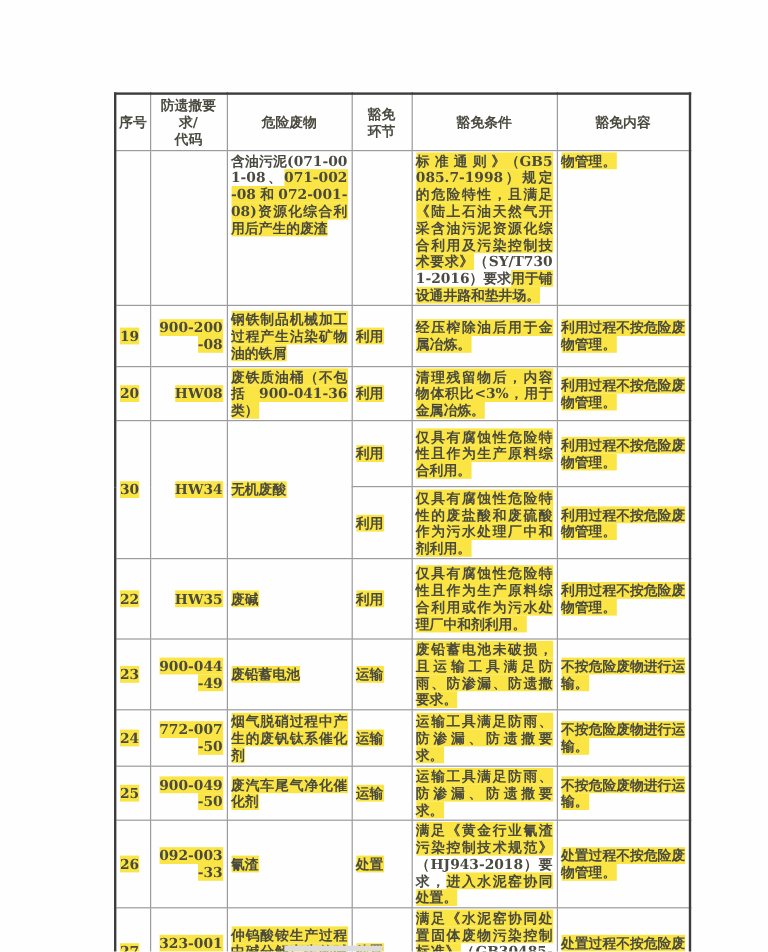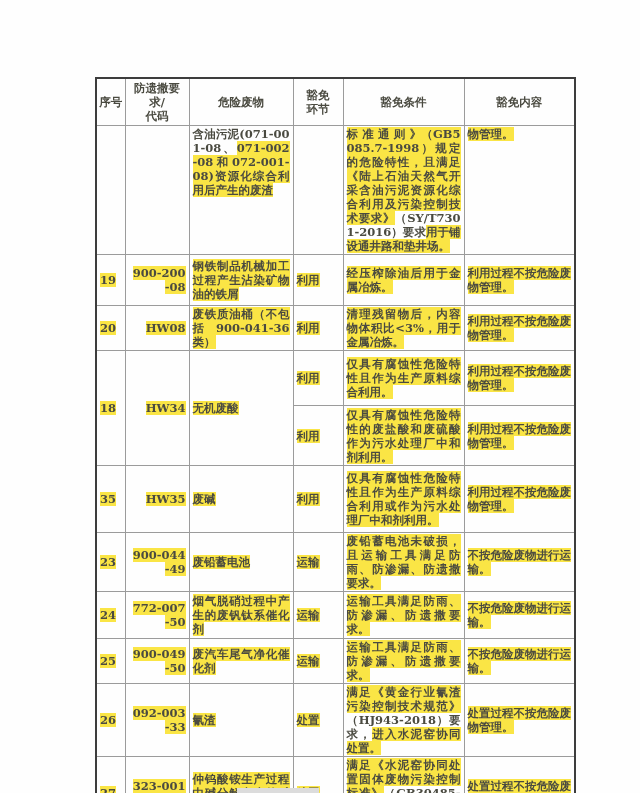--- a/index.html
+++ b/index.html
@@ -72,34 +72,34 @@
         </tr>
         <tr style="height: 45px;">
           <td class="c-no"><span class="hl">20</span></td>
           <td class="c-code"><span class="hl">HW08</span></td>
           <td class="c-waste"><span class="hl">废铁质油桶（不包括 900-041-36 类）</span></td>
           <td class="c-stage"><span class="hl">利用</span></td>
           <td class="c-cond"><span class="hl">清理残留物后，内容物体积比&lt;3%，用于金属冶炼。</span></td>
           <td class="c-content"><span class="hl">利用过程不按危险废物管理。</span></td>
         </tr>
         <tr style="height: 55px;">
-          <td class="c-no" rowspan="2"><span class="hl">18</span></td>
+          <td class="c-no" rowspan="2"><span class="hl">30</span></td>
           <td class="c-code" rowspan="2"><span class="hl">HW34</span></td>
           <td class="c-waste" rowspan="2"><span class="hl">无机废酸</span></td>
           <td class="c-stage"><span class="hl">利用</span></td>
           <td class="c-cond"><span class="hl">仅具有腐蚀性危险特性且作为生产原料综合利用。</span></td>
           <td class="c-content"><span class="hl">利用过程不按危险废物管理。</span></td>
         </tr>
         <tr style="height: 60px;">
           <td class="c-stage"><span class="hl">利用</span></td>
           <td class="c-cond"><span class="hl">仅具有腐蚀性危险特性的废盐酸和废硫酸作为污水处理厂中和剂利用。</span></td>
           <td class="c-content"><span class="hl">利用过程不按危险废物管理。</span></td>
         </tr>
         <tr style="height: 67px;">
-          <td class="c-no"><span class="hl">35</span></td>
+          <td class="c-no"><span class="hl">22</span></td>
           <td class="c-code"><span class="hl">HW35</span></td>
           <td class="c-waste"><span class="hl">废碱</span></td>
           <td class="c-stage"><span class="hl">利用</span></td>
           <td class="c-cond"><span class="hl">仅具有腐蚀性危险特性且作为生产原料综合利用或作为污水处理厂中和剂利用。</span></td>
           <td class="c-content"><span class="hl">利用过程不按危险废物管理。</span></td>
         </tr>
         <tr style="height: 49px;">
           <td class="c-no"><span class="hl">23</span></td>
           <td class="c-code"><span class="hl">900-044-49</span></td>
           <td class="c-waste"><span class="hl">废铅蓄电池</span></td>

